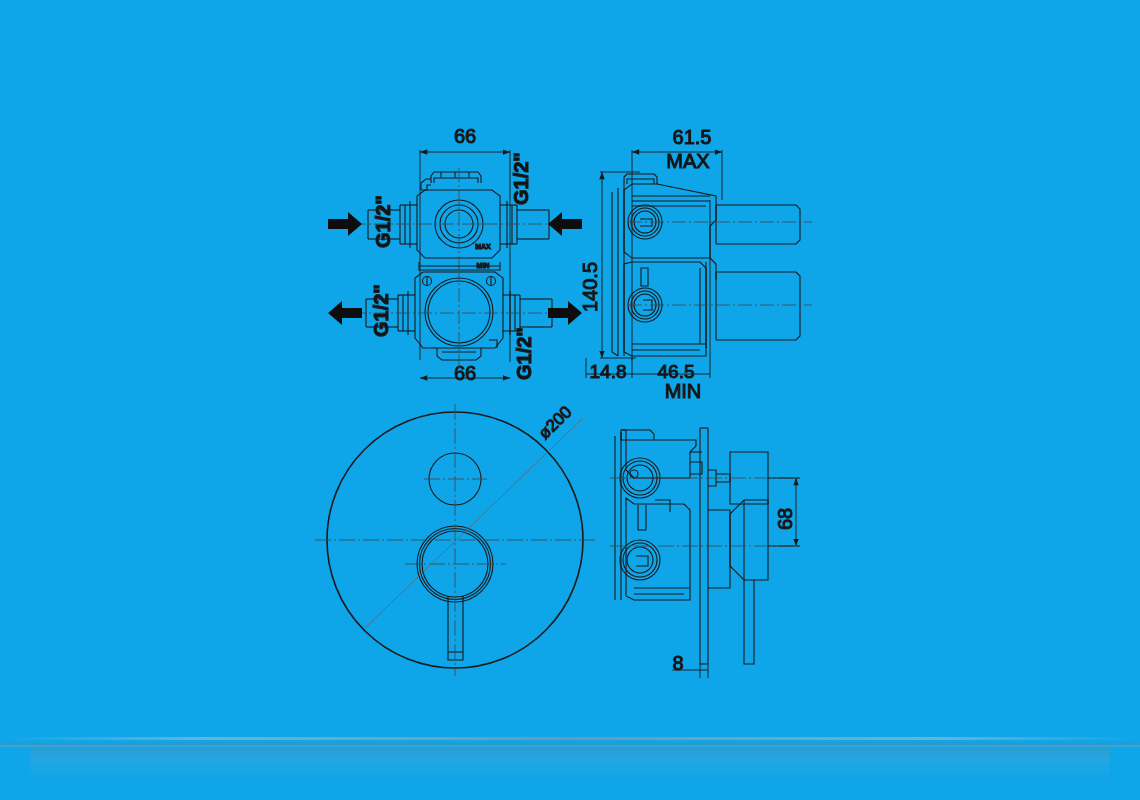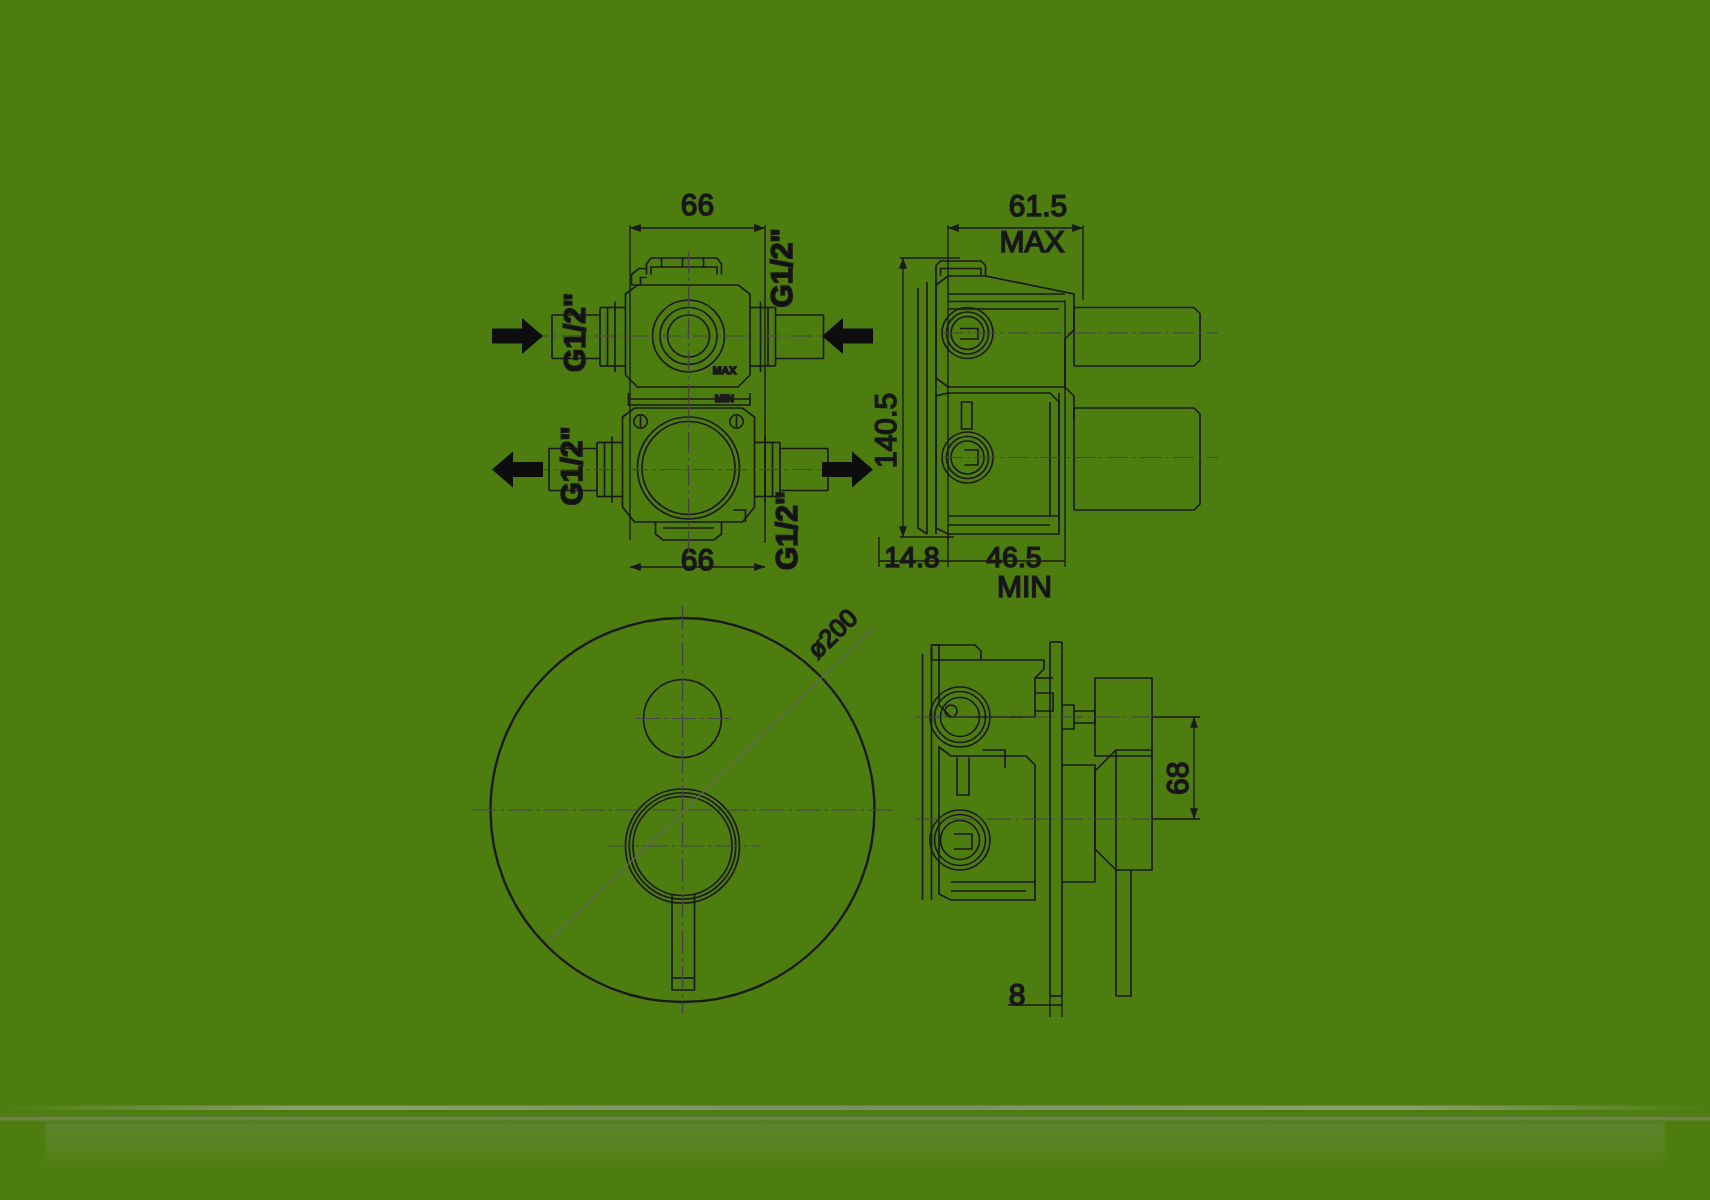--- a/index.html
+++ b/index.html
@@ -1,21 +1,21 @@
 <!DOCTYPE html>
 <html><head>
 <meta charset="utf-8">
 <style>
   html,body{margin:0;padding:0;}
   body{
     width:1140px;height:800px;background:#ffffff;
     font-family:"Liberation Sans", sans-serif;
     overflow:hidden;position:relative;
   }
-  #sheet{position:absolute;inset:0;background:#4d7c0f;}
+  #sheet{position:absolute;inset:0;background:#0ea5e9;}
   
   .page-edge{
     position:absolute;left:0;right:0;top:742px;height:6px;
     background:linear-gradient(to bottom,
       rgba(255,255,255,0) 0%,
       rgba(120,120,120,0.32) 45%,
       rgba(160,160,160,0.45) 55%,
       rgba(255,255,255,0) 100%);
     pointer-events:none;
   }

